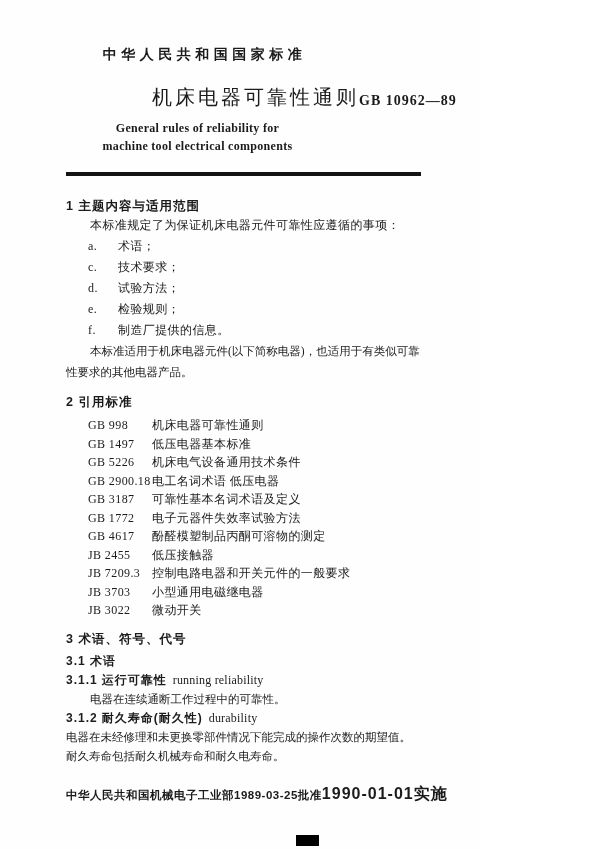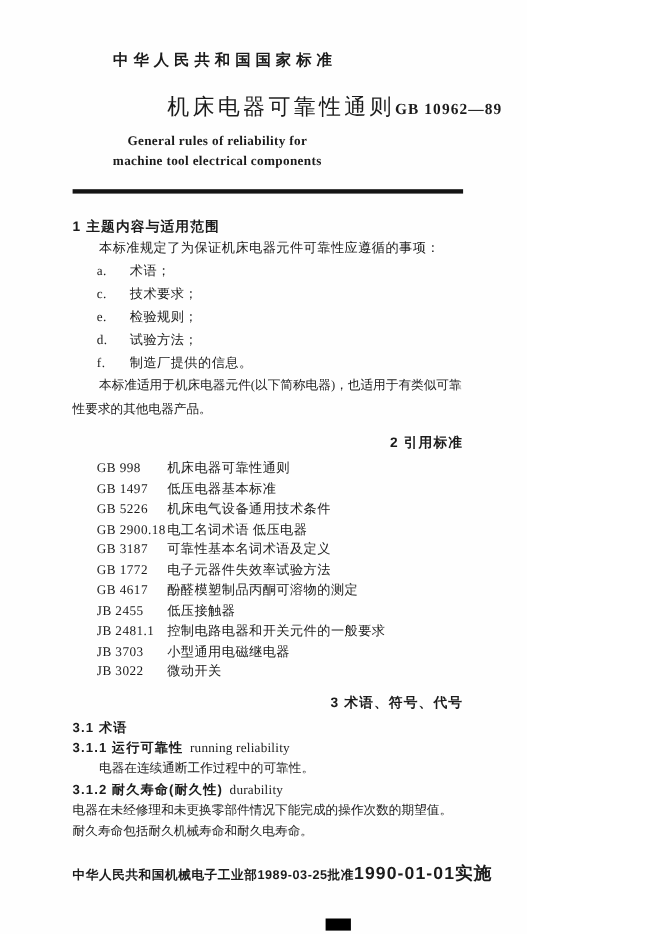--- a/index.html
+++ b/index.html
@@ -66,21 +66,21 @@
       margin-top: 18px;
     }
     .sec-heading {
       font-family: "Liberation Sans", sans-serif;
       font-weight: 700;
       font-size: 12.5px;
       letter-spacing: 1px;
       margin-top: 22px;
       line-height: 17px;
     }
-    .sec-heading.tight { margin-top: 11px; text-align: right; }
+    .sec-heading.tight { margin-top: 11px; }
     p { margin: 0; }
     .body-line { line-height: 21px; }
     .indent { text-indent: 24px; }
     .list { padding-left: 22px; }
     .list-item { line-height: 21px; }
     .li-label { display: inline-block; width: 30px; }
     .scope {
       font-size: 11.5px;
       letter-spacing: 0;
       line-height: 21px;
@@ -158,39 +158,39 @@
   <div class="en-sub">machine tool electrical components</div>
 
   <div class="rule"></div>
 
   <div class="sec-heading">1 主题内容与适用范围</div>
   <p class="body-line indent">本标准规定了为保证机床电器元件可靠性应遵循的事项：</p>
 
   <div class="list">
     <div class="list-item"><span class="li-label">a.</span><span>术语；</span></div>
     <div class="list-item"><span class="li-label">c.</span><span>技术要求；</span></div>
+    <div class="list-item"><span class="li-label">d.</span><span>试验方法；</span></div>
     <div class="list-item"><span class="li-label">e.</span><span>检验规则；</span></div>
-    <div class="list-item"><span class="li-label">d.</span><span>试验方法；</span></div>
     <div class="list-item"><span class="li-label">f.</span><span>制造厂提供的信息。</span></div>
   </div>
 
   <p class="scope indent">本标准适用于机床电器元件(以下简称电器)，也适用于有类似可靠性要求的其他电器产品。</p>
 
   <div class="sec-heading tight">2 引用标准</div>
 
   <div class="refs">
     <div class="ref-row"><span class="ref-code">GB 998</span><span class="ref-title">机床电器可靠性通则</span></div>
     <div class="ref-row"><span class="ref-code">GB 1497</span><span class="ref-title">低压电器基本标准</span></div>
     <div class="ref-row"><span class="ref-code">GB 5226</span><span class="ref-title">机床电气设备通用技术条件</span></div>
     <div class="ref-row"><span class="ref-code">GB 2900.18</span><span class="ref-title">电工名词术语  低压电器</span></div>
     <div class="ref-row"><span class="ref-code">GB 3187</span><span class="ref-title">可靠性基本名词术语及定义</span></div>
     <div class="ref-row"><span class="ref-code">GB 1772</span><span class="ref-title">电子元器件失效率试验方法</span></div>
     <div class="ref-row"><span class="ref-code">GB 4617</span><span class="ref-title">酚醛模塑制品丙酮可溶物的测定</span></div>
     <div class="ref-row"><span class="ref-code">JB 2455</span><span class="ref-title">低压接触器</span></div>
-    <div class="ref-row"><span class="ref-code">JB 2481.1</span><span class="ref-title">控制电路电器和开关元件的一般要求</span></div>
+    <div class="ref-row"><span class="ref-code">JB 7209.3</span><span class="ref-title">控制电路电器和开关元件的一般要求</span></div>
     <div class="ref-row"><span class="ref-code">JB 3703</span><span class="ref-title">小型通用电磁继电器</span></div>
     <div class="ref-row"><span class="ref-code">JB 3022</span><span class="ref-title">微动开关</span></div>
   </div>
 
   <div class="sec-heading tight">3 术语、符号、代号</div>
   <div class="sub-heading">3.1 术语</div>
 
   <div class="term-line">
     <span class="term-num">3.1.1</span><span class="term-cn">运行可靠性</span><span class="term-en">running reliability</span>
   </div>

